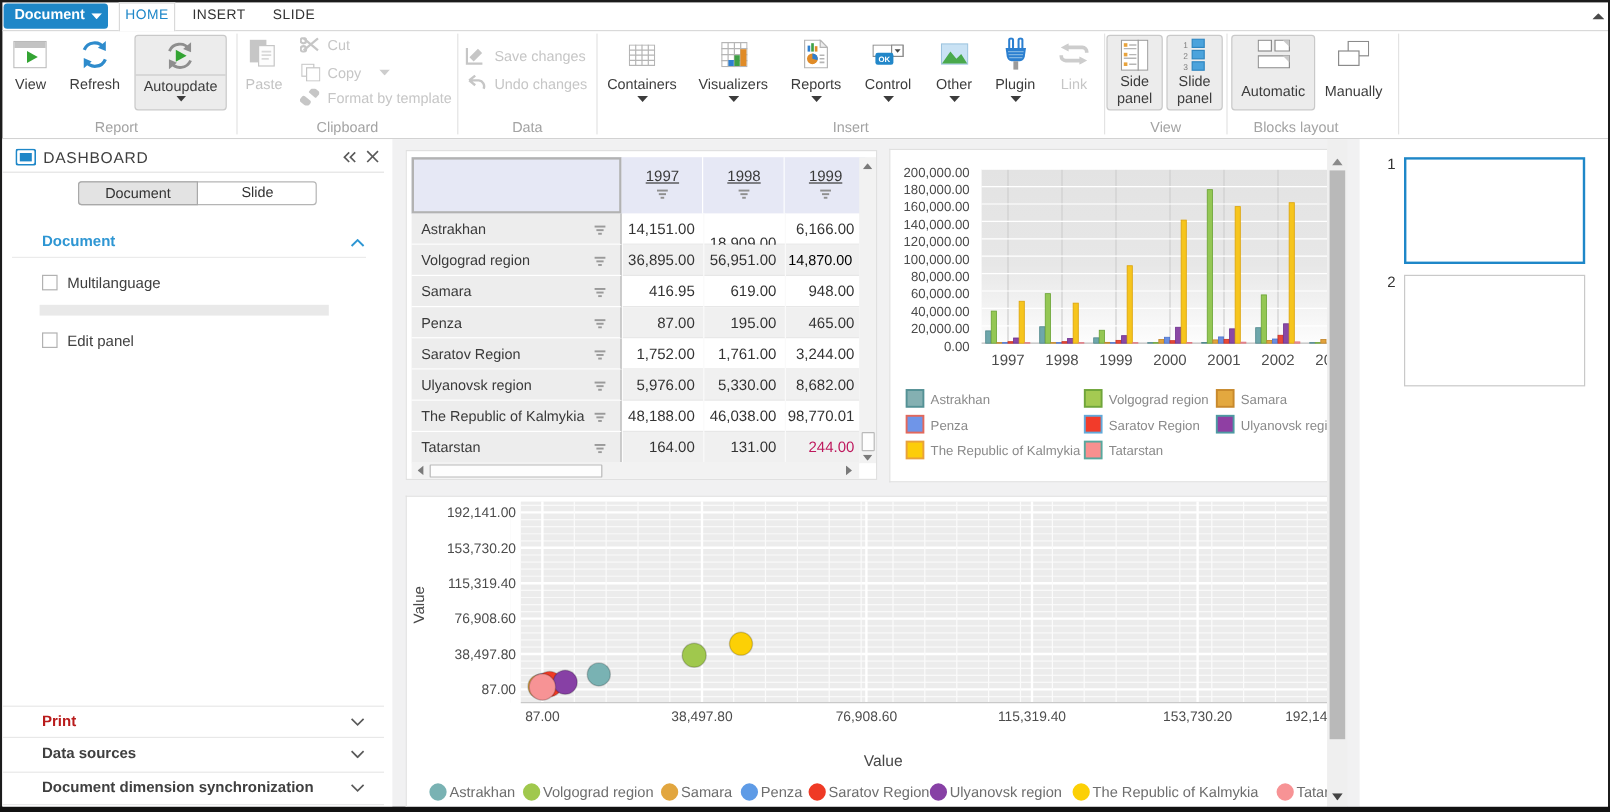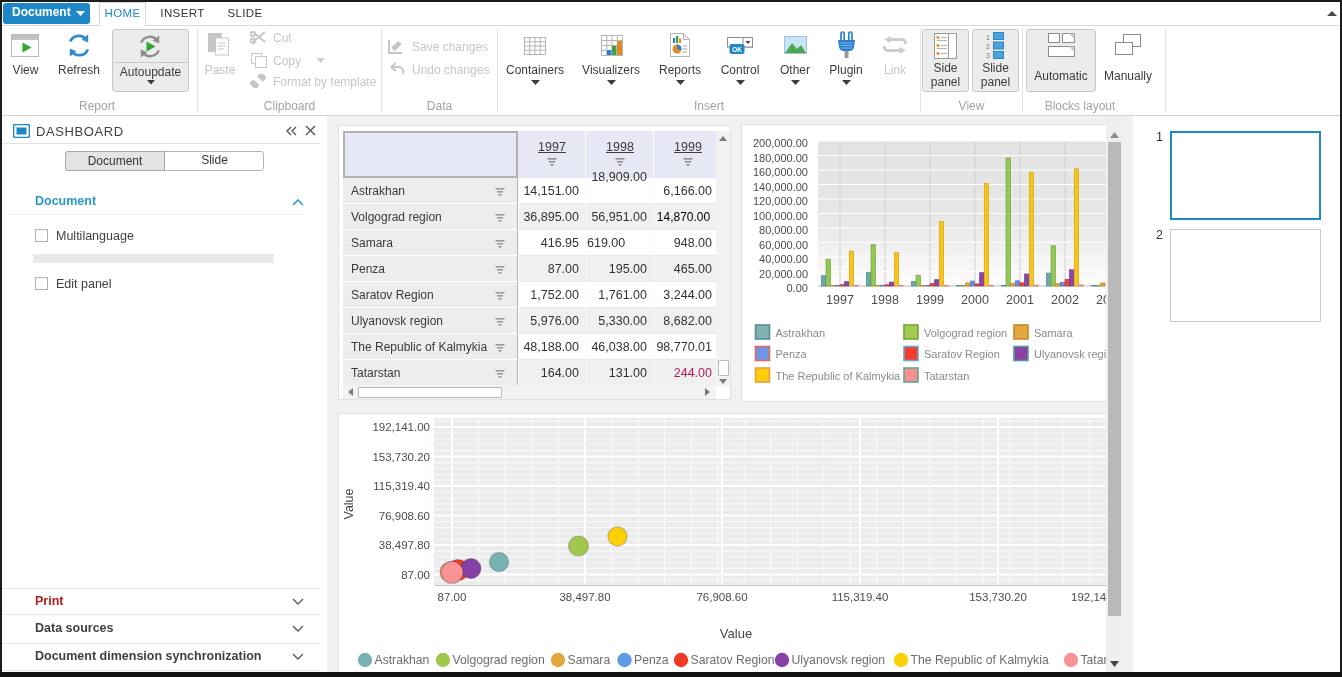--- a/index.html
+++ b/index.html
@@ -320,21 +320,21 @@
   </svg>
 <div class="abs" style="left:343px;top:178px;width:175px;height:26px;background:#ededed;border-bottom:1px solid #fff;border-right:1px solid #b2b2b2"></div>
 <div class="abs" style="left:351px;top:184px;font-size:12px;color:#3a3a3a;white-space:nowrap">Astrakhan</div>
 <svg style="position:absolute;left:494px;top:187px" width="12" height="9">
     <rect x="1.5" y="1" width="9" height="1.6" fill="#9a9a9a"></rect>
     <rect x="3" y="4" width="6" height="1.6" fill="#9a9a9a"></rect>
     <rect x="4.5" y="7" width="3" height="1.6" fill="#9a9a9a"></rect>
   </svg>
 <div class="abs" style="left:519px;top:178px;width:197px;height:26px;background:#ffffff;border-bottom:1px solid #e7e7e7"></div>
 <div class="abs" style="left:519px;top:184px;width:60px;text-align:right;font-size:12.5px;color:#333">14,151.00</div>
-<div class="abs" style="left:587px;top:170px;width:60px;text-align:right;font-size:12.5px;color:#333">18,909.00</div>
+<div class="abs" style="left:587px;top:196px;width:60px;text-align:right;font-size:12.5px;color:#333">18,909.00</div>
 <div class="abs" style="left:655px;top:184px;width:57px;text-align:right;font-size:12.5px;color:#333">6,166.00</div>
 <div class="abs" style="left:343px;top:204px;width:175px;height:26px;background:#ededed;border-bottom:1px solid #fff;border-right:1px solid #b2b2b2"></div>
 <div class="abs" style="left:351px;top:210px;font-size:12px;color:#3a3a3a;white-space:nowrap">Volgograd region</div>
 <svg style="position:absolute;left:494px;top:213px" width="12" height="9">
     <rect x="1.5" y="1" width="9" height="1.6" fill="#9a9a9a"></rect>
     <rect x="3" y="4" width="6" height="1.6" fill="#9a9a9a"></rect>
     <rect x="4.5" y="7" width="3" height="1.6" fill="#9a9a9a"></rect>
   </svg>
 <div class="abs" style="left:519px;top:204px;width:197px;height:26px;background:#f0f0f0;border-bottom:1px solid #e7e7e7"></div>
 <div class="abs" style="left:519px;top:210px;width:60px;text-align:right;font-size:12.5px;color:#333">36,895.00</div>
@@ -342,21 +342,21 @@
 <div class="abs" style="left:655px;top:210px;width:57px;text-align:center;font-size:12px;color:#000000">14,870.00</div>
 <div class="abs" style="left:343px;top:230px;width:175px;height:26px;background:#ededed;border-bottom:1px solid #fff;border-right:1px solid #b2b2b2"></div>
 <div class="abs" style="left:351px;top:236px;font-size:12px;color:#3a3a3a;white-space:nowrap">Samara</div>
 <svg style="position:absolute;left:494px;top:239px" width="12" height="9">
     <rect x="1.5" y="1" width="9" height="1.6" fill="#9a9a9a"></rect>
     <rect x="3" y="4" width="6" height="1.6" fill="#9a9a9a"></rect>
     <rect x="4.5" y="7" width="3" height="1.6" fill="#9a9a9a"></rect>
   </svg>
 <div class="abs" style="left:519px;top:230px;width:197px;height:26px;background:#ffffff;border-bottom:1px solid #e7e7e7"></div>
 <div class="abs" style="left:519px;top:236px;width:60px;text-align:right;font-size:12.5px;color:#333">416.95</div>
-<div class="abs" style="left:587px;top:236px;width:60px;font-size:12.5px;color:#333">619.00</div>
+<div class="abs" style="left:587px;top:236px;width:60px;text-align:right;font-size:12.5px;color:#333">619.00</div>
 <div class="abs" style="left:655px;top:236px;width:57px;text-align:right;font-size:12.5px;color:#333">948.00</div>
 <div class="abs" style="left:343px;top:256px;width:175px;height:26px;background:#ededed;border-bottom:1px solid #fff;border-right:1px solid #b2b2b2"></div>
 <div class="abs" style="left:351px;top:262px;font-size:12px;color:#3a3a3a;white-space:nowrap">Penza</div>
 <svg style="position:absolute;left:494px;top:265px" width="12" height="9">
     <rect x="1.5" y="1" width="9" height="1.6" fill="#9a9a9a"></rect>
     <rect x="3" y="4" width="6" height="1.6" fill="#9a9a9a"></rect>
     <rect x="4.5" y="7" width="3" height="1.6" fill="#9a9a9a"></rect>
   </svg>
 <div class="abs" style="left:519px;top:256px;width:197px;height:26px;background:#f0f0f0;border-bottom:1px solid #e7e7e7"></div>
 <div class="abs" style="left:519px;top:262px;width:60px;text-align:right;font-size:12.5px;color:#333">87.00</div>

